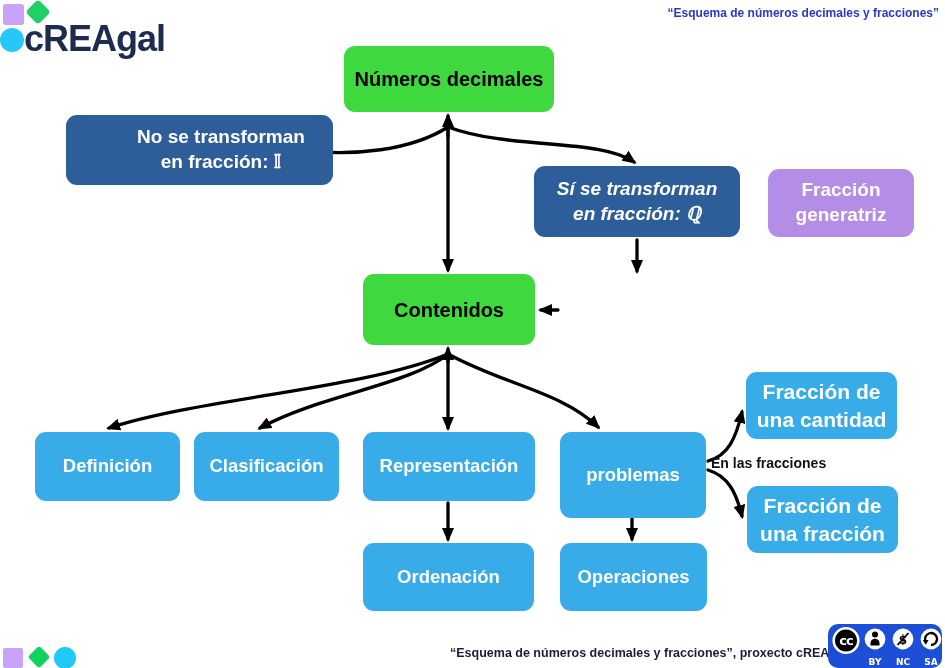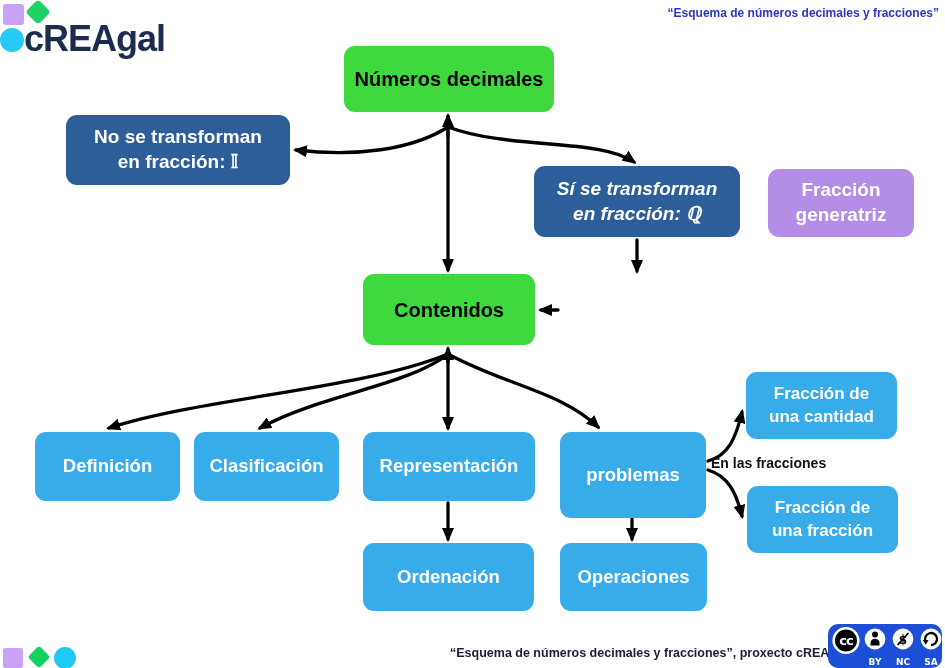--- a/index.html
+++ b/index.html
@@ -5,21 +5,21 @@
   html,body{margin:0;padding:0;background:#fff;}
   #stage{position:relative;width:945px;height:668px;background:#ffffff;overflow:hidden;
          font-family:"Liberation Sans",sans-serif;}
   #arrows{position:absolute;left:0;top:0;z-index:1;}
   .node{position:absolute;z-index:2;display:flex;flex-direction:column;align-items:center;
         justify-content:center;border-radius:11px;text-align:center;line-height:1.3;}
   .green{background:#3fd83f;color:#000;font-size:20px;font-weight:700;}
   .navy{background:#2d5e99;color:#fff;font-size:19px;font-weight:700;}
   .purple{background:#b48ee6;color:#fff;font-size:19px;font-weight:700;}
   .blue{background:#38ace9;color:#fff;font-size:18.5px;font-weight:700;}
-  .blue.small{font-size:17px;}
+  .blue.small{font-size:21px;}
   .edge-label{position:absolute;z-index:2;font-size:14px;font-weight:600;color:#111;
               font-family:"Liberation Sans",sans-serif;}
   
   .logo-square{position:absolute;left:3px;top:4px;width:21px;height:21px;border-radius:3px;
                background:#c9a3f7;z-index:3;}
   .logo-diamond{position:absolute;left:29px;top:3px;width:18px;height:18px;border-radius:4px;
                 background:#1ed066;transform:rotate(45deg);z-index:3;}
   .logo-circle{position:absolute;left:0px;top:28px;width:24px;height:24px;border-radius:50%;
                background:#25c8f7;z-index:3;}
   .logo-text{position:absolute;left:24px;top:18px;font-size:36px;font-weight:700;
@@ -70,21 +70,21 @@
       <path d="M 632 503 L 632 539" marker-end="url(#ah)"></path>
       <path d="M 708 461 C 728 456 736 438 742 412" marker-end="url(#ah)"></path>
       <path d="M 708 470 C 728 476 736 492 742 516" marker-end="url(#ah)"></path>
     </g>
   </svg>
 
   <div class="node green" style="left:344px;top:46px;width:210px;height:66px;">
     <span>Números decimales</span>
   </div>
 
-  <div class="node navy" style="left:66px;top:115px;width:224px;height:70px;">
+  <div class="node navy" style="left:66px;top:115px;width:224px;height:70px;padding-left:43px;">
     <span>No se transforman</span>
     <span>en fracción: 𝕀</span>
   </div>
 
   <div class="node navy" style="left:534px;top:166px;width:206px;height:71px;font-style:italic;">
     <span>Sí se transforman</span>
     <span>en fracción: ℚ</span>
   </div>
 
   <div class="node purple" style="left:768px;top:169px;width:146px;height:68px;">

